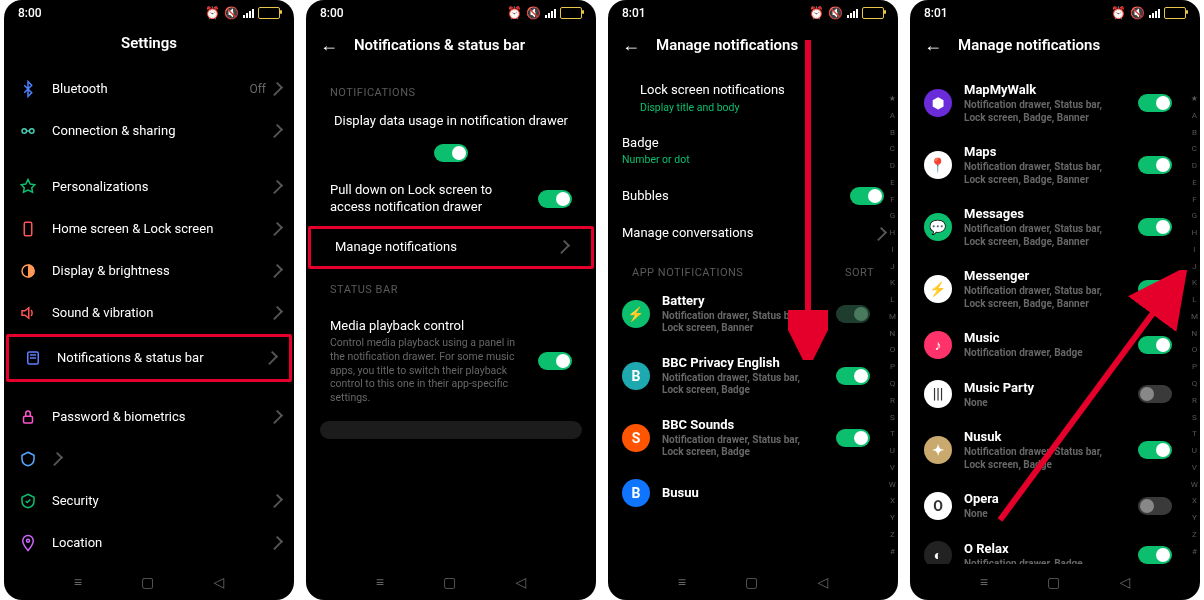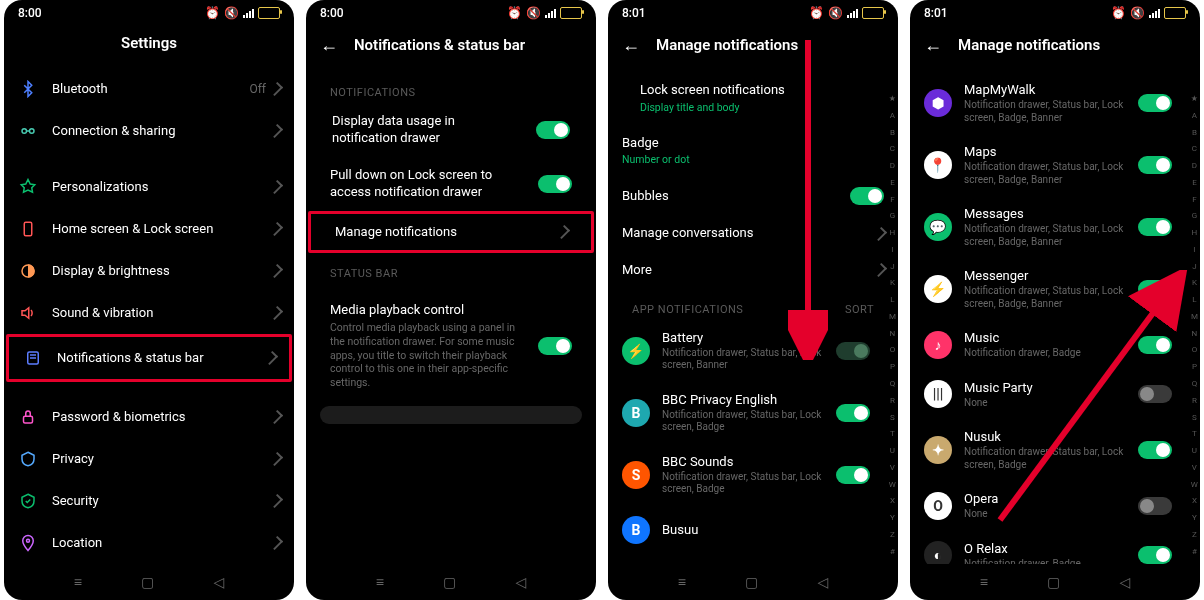--- a/index.html
+++ b/index.html
@@ -137,21 +137,21 @@
     height: 28px;
     border-radius: 50%;
     flex-shrink: 0;
     display: flex;
     align-items: center;
     justify-content: center;
     font-size: 14px;
     color: #fff;
     font-weight: bold;
   }
-  .app-text { flex: 1; }
+  .app-text { flex: 1; font-weight: bold; }
   .app-name { font-size: 13px; }
   .app-sub { font-size: 10px; color: #676767; margin-top: 2px; line-height: 1.25; }
   .alpha-rail {
     position: absolute;
     right: 2px;
     top: 90px;
     bottom: 40px;
     display: flex;
     flex-direction: column;
     justify-content: space-between;
@@ -302,21 +302,20 @@
         <span class="trailing">
           <span class="chev"></span>
         </span>
       </div>
       <div class="item">
         <span class="icon-slot">
           <svg class="icon-svg" viewBox="0 0 24 24" fill="none" stroke="#55aaff" stroke-width="2">
             <path d="M12 3l8 4v5c0 5-3 8-8 9-5-1-8-4-8-9V7l8-4z"></path>
           </svg>
         </span>
-        <span class="label">Privacy</span>
         <span class="trailing">
           <span class="chev"></span>
         </span>
       </div>
       <div class="item">
         <span class="icon-slot">
           <svg class="icon-svg" viewBox="0 0 24 24" fill="none" stroke="#0bbf6e" stroke-width="2">
             <path d="M12 3l8 4v5c0 5-3 8-8 9-5-1-8-4-8-9V7l8-4z"></path>
             <path d="M9 12l2 2 4-4"></path>
           </svg>
@@ -361,21 +360,21 @@
       <span class="batt"><span class="fill"></span></span>
     </span>
   </div>
   <div class="header">
     <span style="font-size:18px">←</span>
     <span class="title">Notifications &amp; status bar</span>
   </div>
   <div class="content">
     <div class="section-label">NOTIFICATIONS</div>
     <div id="s2-g1">
-        <div class="item" style="padding: 10px 26px;">
+        <div class="item" style="padding: 10px 20px; flex-direction: column;">
           <div class="label">
             <div>Display data usage in notification drawer</div>
           </div>
           <div class="trailing">
             <div class="toggle on"></div>
           </div>
         </div>
         <div class="item" style="padding: 10px 24px; gap: 20px;">
           <div class="label">
             <div>Pull down on Lock screen to access notification drawer</div>
@@ -450,28 +449,20 @@
           <div class="label">
             <div>Bubbles</div>
           </div>
           <div class="trailing">
             <div class="toggle on"></div>
           </div>
         </div>
         <div class="item" style="padding: 10px 14px;">
           <div class="label">
             <div>Manage conversations</div>
-          </div>
-          <div class="trailing">
-            <span class="chev"></span>
-          </div>
-        </div>
-        <div class="item" style="padding: 10px 14px;">
-          <div class="label">
-            <div>More</div>
           </div>
           <div class="trailing">
             <span class="chev"></span>
           </div>
         </div>
       </div>
     <div class="section-label row">
       <span>APP NOTIFICATIONS</span>
       <span>SORT</span>
     </div>

